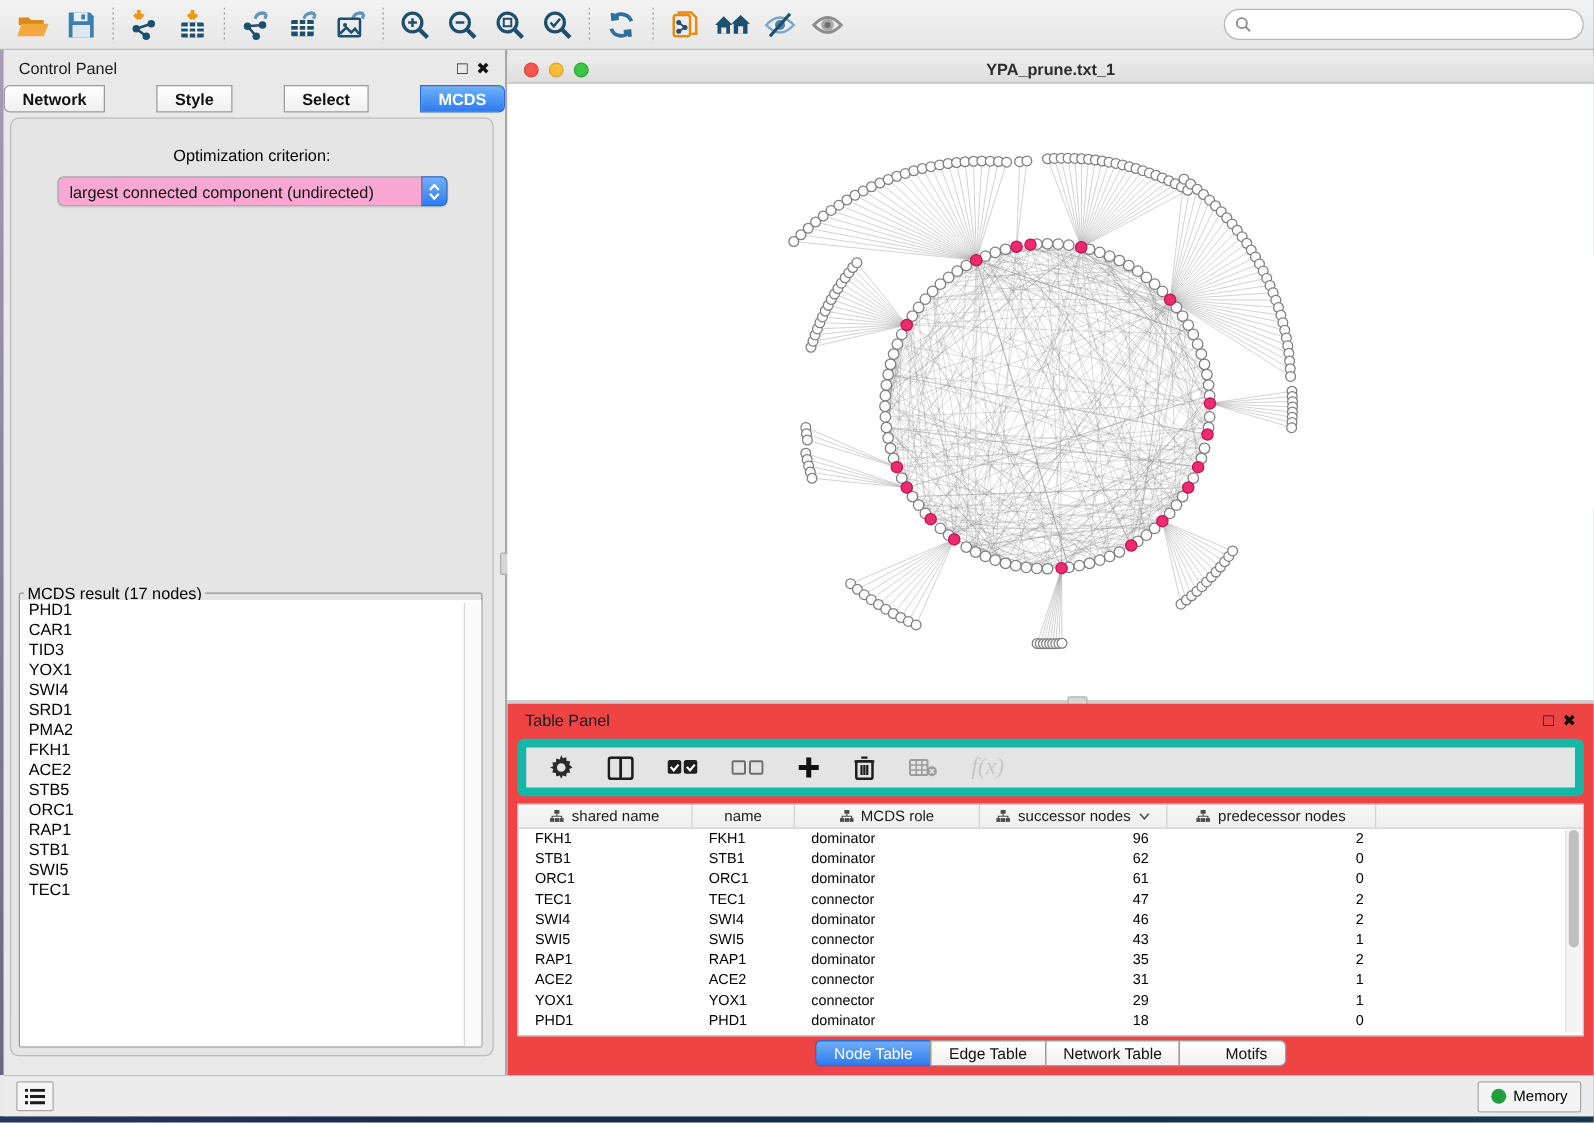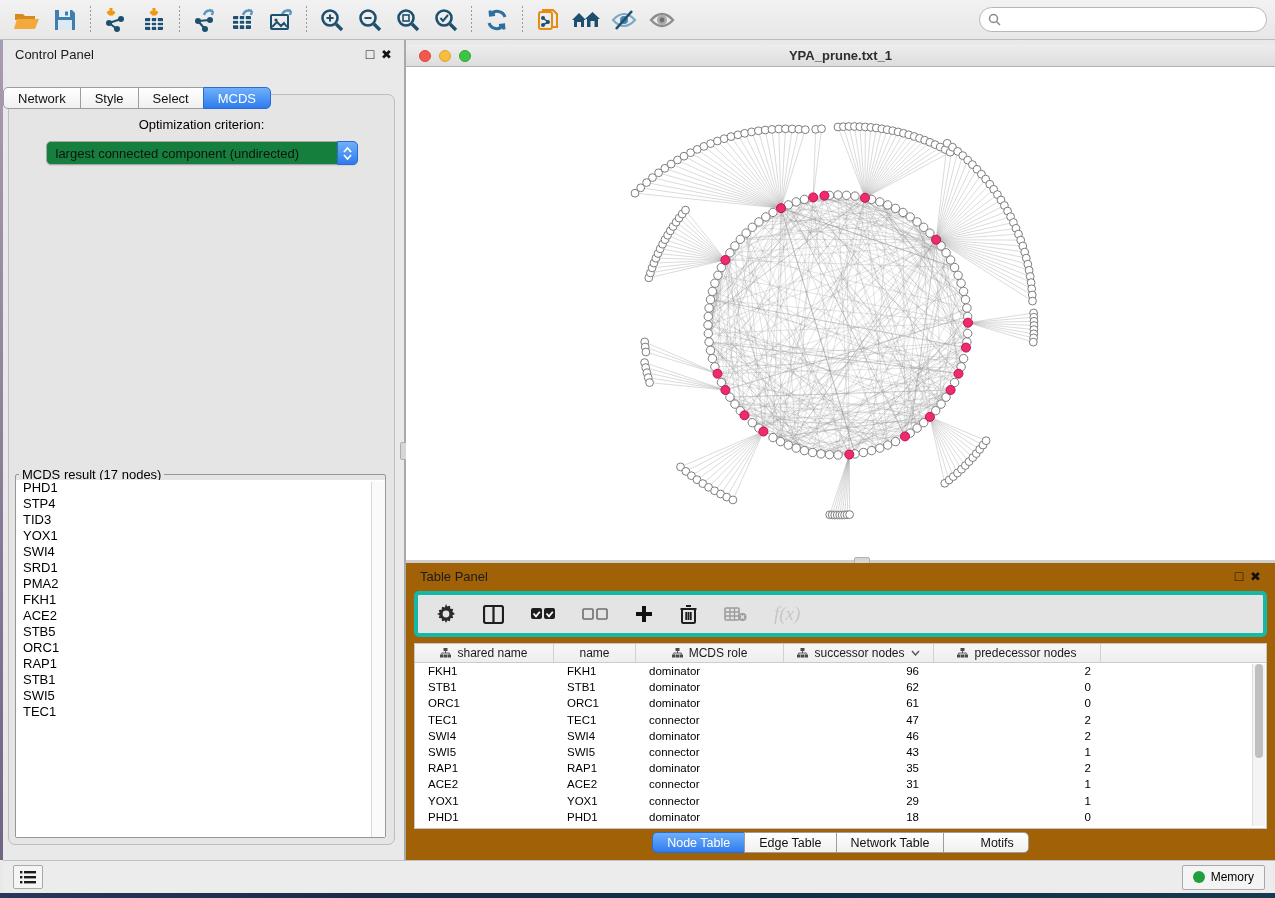--- a/index.html
+++ b/index.html
@@ -29,31 +29,31 @@
   .vsplit .grip { position:absolute; left:-4px; top:402px; width:9px; height:18px; background:#d6d6d6; border:1px solid #aeaeae; border-radius:2px; }
   .right-col { position:absolute; left:406px; right:0; top:40px; bottom:33px; background:#e9e9e9; }
 
   
   .cp-titlebar { position:absolute; left:0; right:0; top:0; height:28px; display:flex; align-items:center; padding:0 12px; }
   .panel-title { font-size:13px; color:#1c1c1c; }
   .panel-winbtns { margin-left:auto; display:flex; gap:7px; align-items:center; }
   .winbtn { font-size:13px; font-weight:bold; color:#111; line-height:1; cursor:default; }
   .winbtn.float { font-weight:normal; font-size:14px; }
 
-  .cp-tabs { position:absolute; top:47px; left:0; right:0; display:flex; justify-content:flex-start; z-index:3; }
+  .cp-tabs { position:absolute; top:28px; left:0; right:0; display:flex; justify-content:space-between; z-index:3;font-weight:bold; }
   .seg-tab { height:22px; padding:0 14px; display:flex; align-items:center; background:linear-gradient(#ffffff,#f0f0f0);
     border:1px solid #9d9d9d; margin-left:-1px; font-size:13px; color:#111; }
   .seg-tab:first-child { border-radius:5px 0 0 5px; margin-left:0; }
   .seg-tab:last-child { border-radius:0 5px 5px 0; }
   .seg-tab.active { background:linear-gradient(#6fb0f9,#2e7bef); border-color:#2a6bd6; color:#fff; }
 
   .cp-content { position:absolute; left:5px; right:9px; top:54px; bottom:15px; background:#e5e5e5;
     border:1px solid #bdbdbd; border-radius:7px; }
   .opt-label { text-align:center; margin-top:22px; font-size:13px; color:#000; }
-  .dropdown { position:relative; width:312px; height:24px; margin:9px auto 0; background:#15803d;
+  .dropdown { position:relative; width:312px; height:24px; margin:9px auto 0; background:#f9a8d4;
     border:1px solid #a8a8a8; border-radius:5px; display:flex; align-items:center; padding:0 26px 0 9px;
     font-size:13px; box-shadow:0 1px 1px rgba(0,0,0,.08); }
   .dd-stepper { position:absolute; right:-1px; top:-1px; width:21px; height:24px; border-radius:0 5px 5px 0;
     background:linear-gradient(#71b1f8,#2e7bef); border:1px solid #2a6bd6; display:flex; flex-direction:column;
     align-items:center; justify-content:center; gap:1px; }
   .dd-stepper svg { display:block; }
   .cp-buttons { display:flex; justify-content:center; gap:14px; margin-top:13px; }
   .mac-btn { height:23px; padding:0 13px; background:linear-gradient(#ffffff,#f1f1f1); border:1px solid #a3a3a3;
     border-radius:5px; font-size:13px; font-family:inherit; color:#000; }
   .mac-btn.focused { box-shadow:0 0 0 3px #85b3f4; border-color:#6f9fe8; }
@@ -73,24 +73,24 @@
   .light { width:12px; height:12px; border-radius:50%; }
   .light.red { background:#f4574e; border:1px solid #dd4740; }
   .light.yellow { background:#f6bd3f; border:1px solid #dfa32c; }
   .light.green { background:#3cc443; border:1px solid #2ea735; }
   .net-title { position:absolute; left:0; right:0; text-align:center; font-size:13px; font-weight:bold; color:#2d2d2d; }
   .net-canvas { position:absolute; left:0; right:0; top:27px; height:493px; background:#ffffff; overflow:hidden; }
   .hsplit { position:absolute; left:0; right:0; top:520px; height:3px; background:#cfcfcf; }
   .hsplit .grip { position:absolute; left:448px; top:-3px; width:16px; height:9px; background:#d6d6d6; border:1px solid #b2b2b2; border-radius:2px; }
 
   
-  .table-panel { position:absolute; left:0; right:0; top:523px; bottom:0; background:#a16207; }
+  .table-panel { position:absolute; left:0; right:0; top:523px; bottom:0; background:#ef4444; }
   .tp-titlebar { position:absolute; left:0; right:0; top:0; height:26px; display:flex; align-items:center; padding:0 14px; }
   .tp-toolbar { position:absolute; left:8px; right:8px; top:28px; height:46px; background:#e4e4e4;
-    border:4px solid #14b8a6; border-radius:5px; display:flex; align-items:center; padding-left:18px; gap:27px; }
+    border:7px solid #14b8a6; border-radius:5px; display:flex; align-items:center; padding-left:18px; gap:27px; }
   .tp-tool { display:flex; align-items:center; justify-content:center; }
   .tp-tool.disabled { opacity:.4; }
   .fx-label { font-family:"Liberation Serif","DejaVu Serif",serif; font-style:italic; font-size:19px; color:#9a9a9a; }
 
   .tp-table { position:absolute; left:8px; right:8px; top:80px; height:186px; background:#fff; border:1px solid #c6c6c6; }
   .nt-header { display:flex; height:19px; background:linear-gradient(#f7f7f7,#eeeeee); border-bottom:1px solid #cccccc; }
   .nt-th { display:flex; align-items:center; justify-content:center; gap:6px; font-size:12px; color:#1a1a1a;
     border-right:1px solid #d2d2d2; overflow:hidden; }
   .nt-body { position:relative; }
   .nt-row { display:flex; height:16.2px; align-items:center; }
@@ -282,21 +282,21 @@
             </svg>
           <svg width="9" height="6" viewBox="0 0 9 6">
               <path d="M1 1 L4.5 5 L8 1" stroke="#fff" stroke-width="1.8" fill="none"></path>
             </svg>
         </span>
       </div>
       <fieldset class="mcds-fieldset">
         <legend>MCDS result (17 nodes)</legend>
         <div class="mcds-list">
             <div class="mcds-item">PHD1</div>
-            <div class="mcds-item">STP4</div>
+            <div class="mcds-item">CAR1</div>
             <div class="mcds-item">TID3</div>
             <div class="mcds-item">YOX1</div>
             <div class="mcds-item">SWI4</div>
             <div class="mcds-item">SRD1</div>
             <div class="mcds-item">PMA2</div>
             <div class="mcds-item">FKH1</div>
             <div class="mcds-item">ACE2</div>
             <div class="mcds-item">STB5</div>
             <div class="mcds-item">ORC1</div>
             <div class="mcds-item">RAP1</div>

